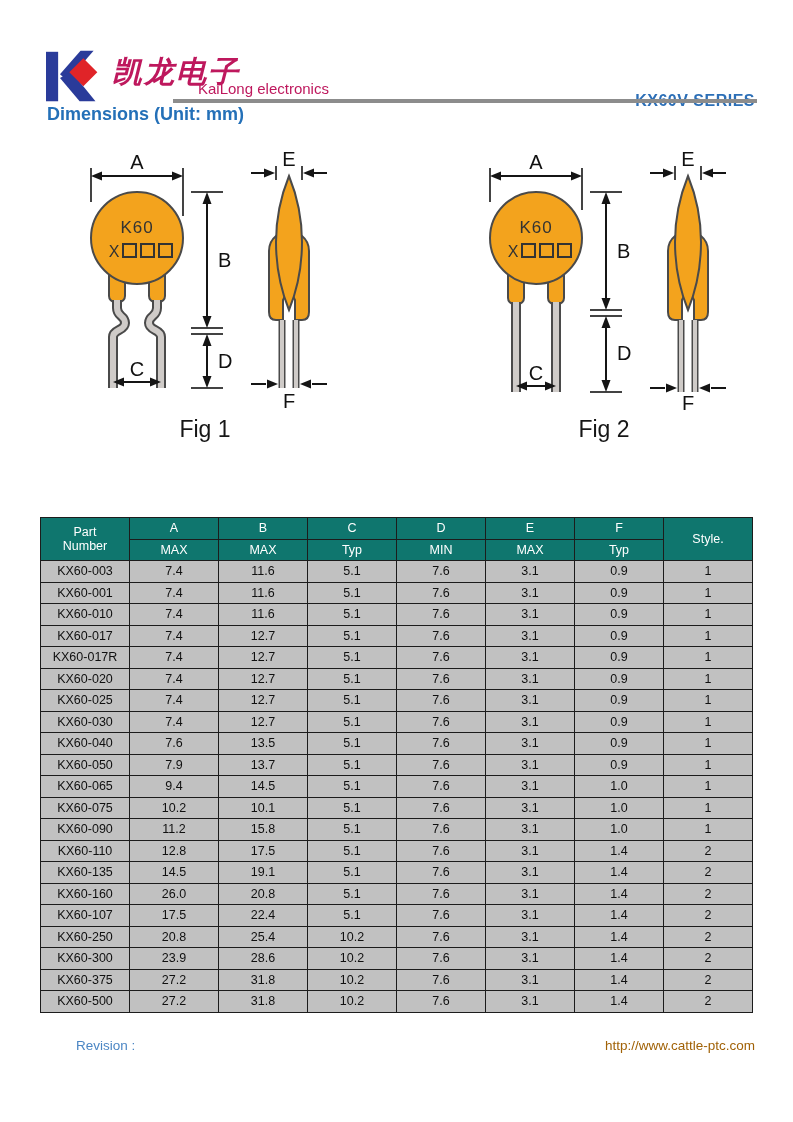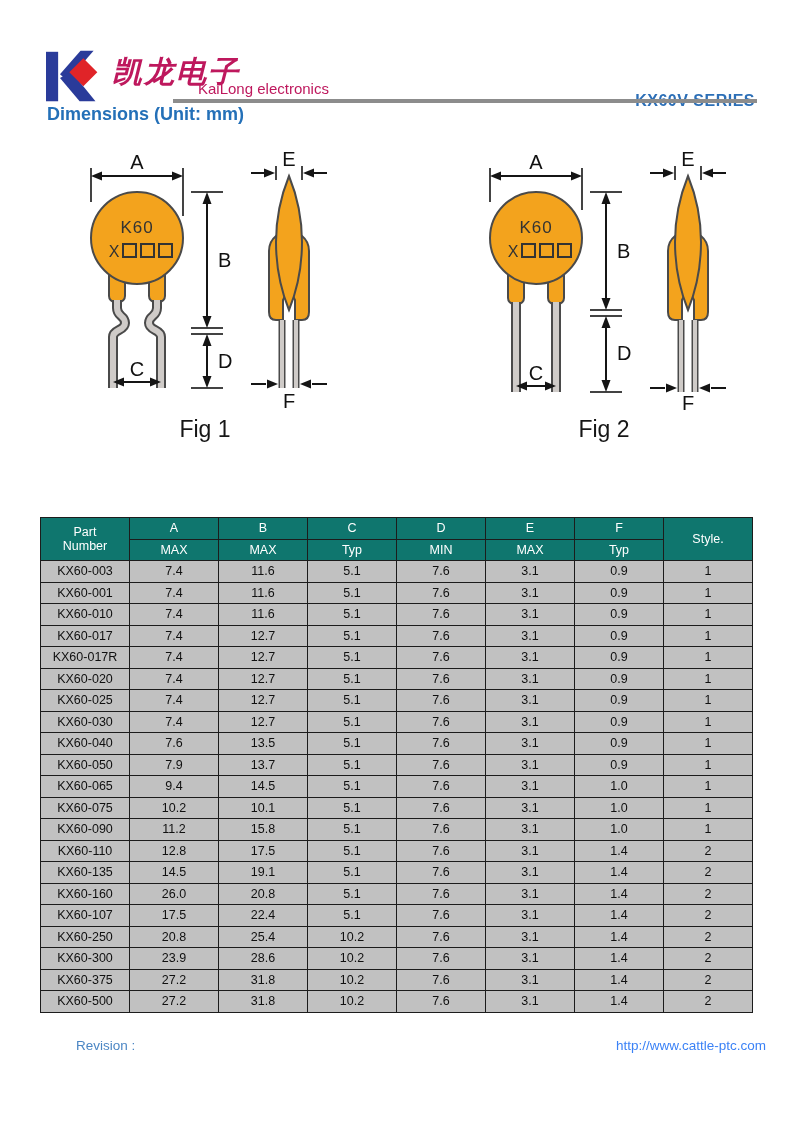--- a/index.html
+++ b/index.html
@@ -39,21 +39,21 @@
   .dim-table { position:absolute; left:40px; top:517px; width:713px;
                border-collapse:collapse; table-layout:fixed; }
   .dim-table th, .dim-table td {
     border:1.6px solid #1c1c1c; text-align:center; vertical-align:middle;
     height:21.5px; padding:0; font-size:12.5px; font-weight:normal;
   }
   .dim-table thead th { background:#0f766e; color:#ffffff;margin-top:30px; }
   .dim-table tbody td { background:#c1c1c1; color:#101010; }
   
   .footer-left  { position:absolute; left:48px;  top:1038px; font-size:13.5px; color:#4b86c4;margin-left:28px; }
-  .footer-right { position:absolute; right:27px; top:1038px; font-size:13.5px; color:#3b82f6; }
+  .footer-right { position:absolute; right:38px; top:1038px; font-size:13.5px; color:#a16207; }
 </style>
 </head>
 <body>
 
 <div class="page">
 
   <svg class="logo-svg" viewBox="0 0 60 60">
     <rect x="0" y="3" width="13" height="53" fill="#2a3b9a"></rect>
     <polygon points="15,27 37,2 51,2 23,34" fill="#2a3b9a"></polygon>
     <polygon points="15,31 27,24 53,56 36,56" fill="#2a3b9a"></polygon>

